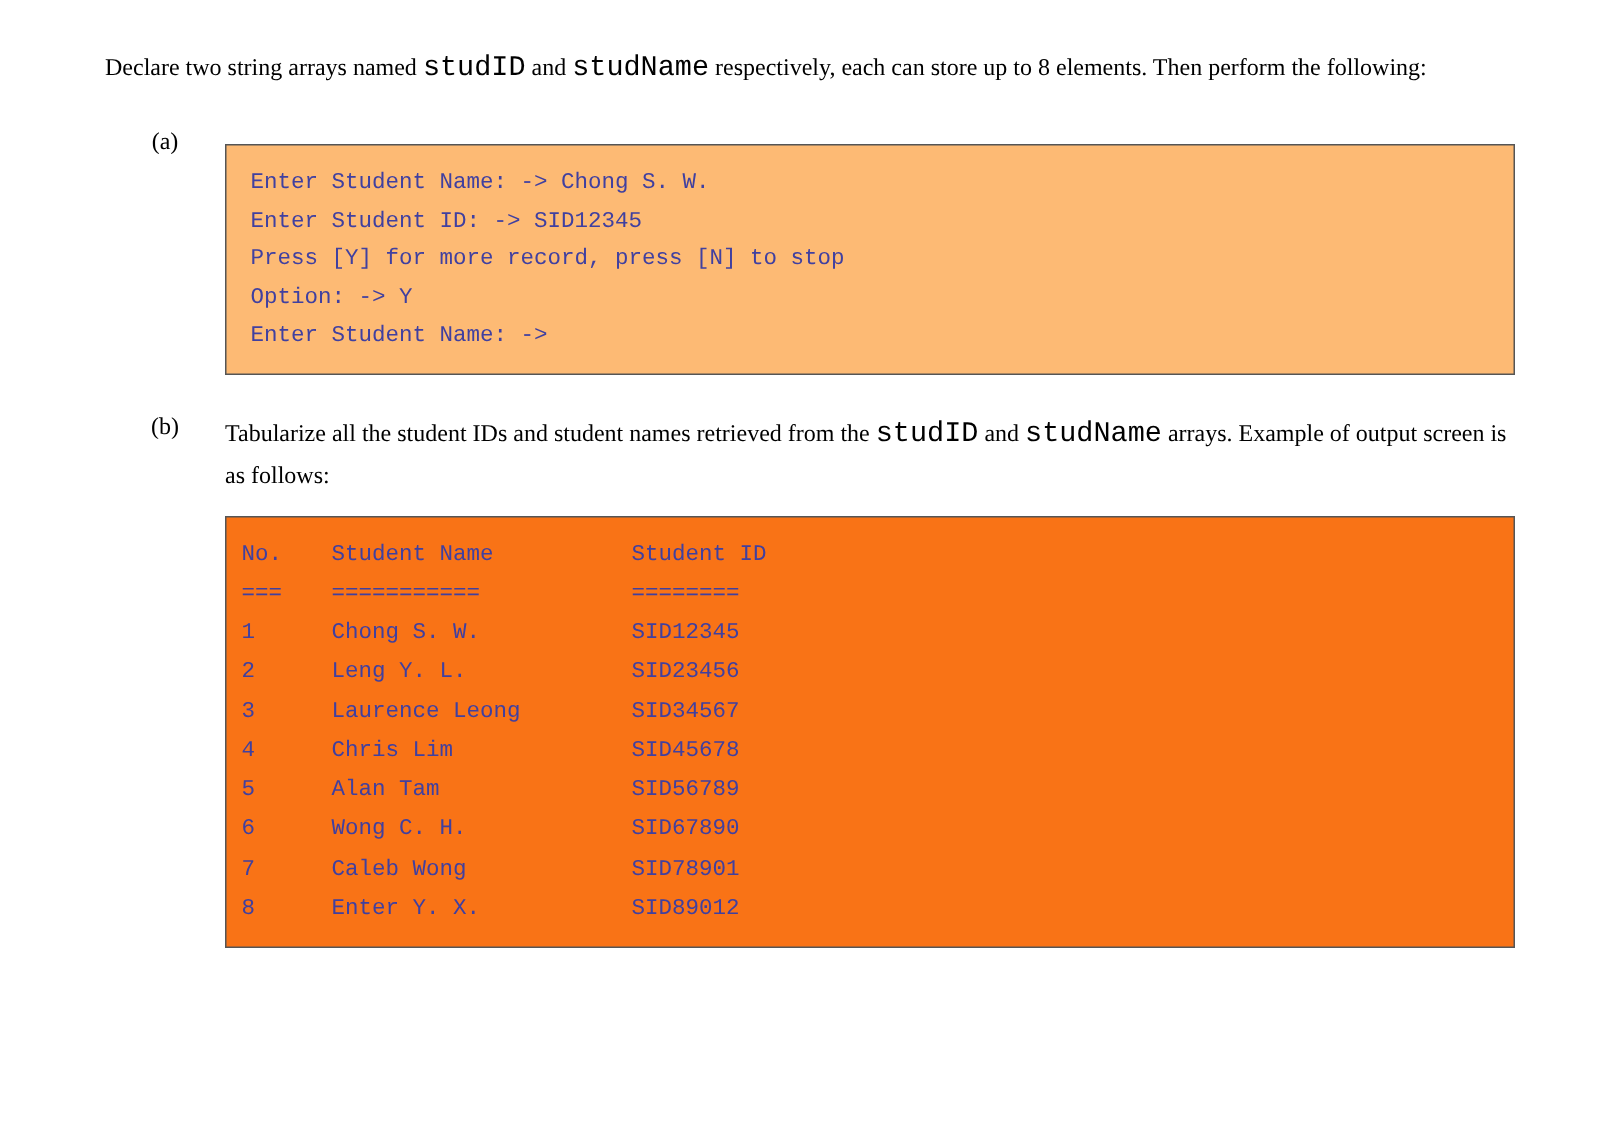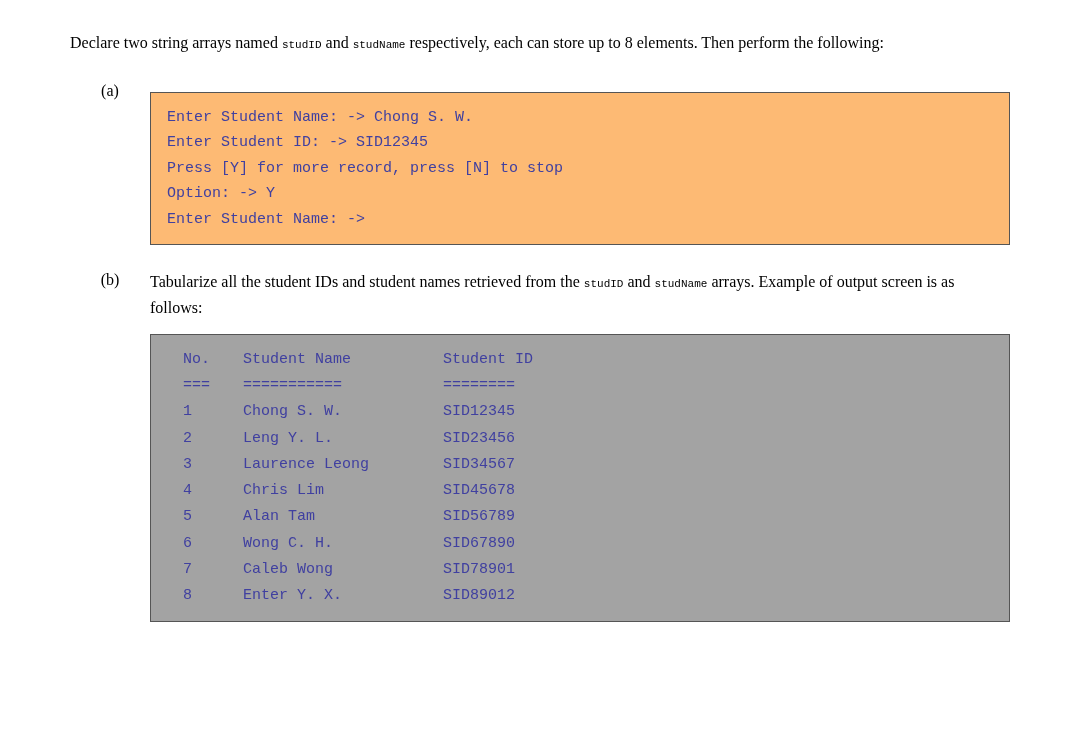--- a/index.html
+++ b/index.html
@@ -14,21 +14,21 @@
       max-width: 980px;
       margin: 0 auto;
       padding: 10px 20px;
     }
     .intro-paragraph {
       line-height: 1.6;
       margin-bottom: 24px;
     }
     code, .mono {
       font-family: "Courier New", Courier, monospace;
-      font-size: 11px;
+      font-size: 19px;
       text-align: center;
     }
     .section {
       display: flex;
       margin-bottom: 24px;
       align-items: flex-start;
     }
     .section-label {
       min-width: 80px;
       font-size: 16px;
@@ -49,23 +49,23 @@
       background: #fdba74;
     }
     .terminal-line {
       font-family: "Courier New", Courier, monospace;
       font-size: 15px;
       color: #4040a0;
       line-height: 1.7;
     }
     .table-box {
       border: 1.5px solid #555;
-      padding: 12px 32px;
+      padding: 12px 10px;
       margin-top: 12px;
-      background: #a3a3a3;
+      background: #f97316;
     }
     .table-content {
       font-family: "Courier New", Courier, monospace;
       font-size: 15px;
       color: #4040a0;
       line-height: 1.75;
     }
     .col-no   { display: inline-block; width: 60px; }
     .col-name { display: inline-block; width: 200px; }
     .col-id   { display: inline-block; width: 100px; }

